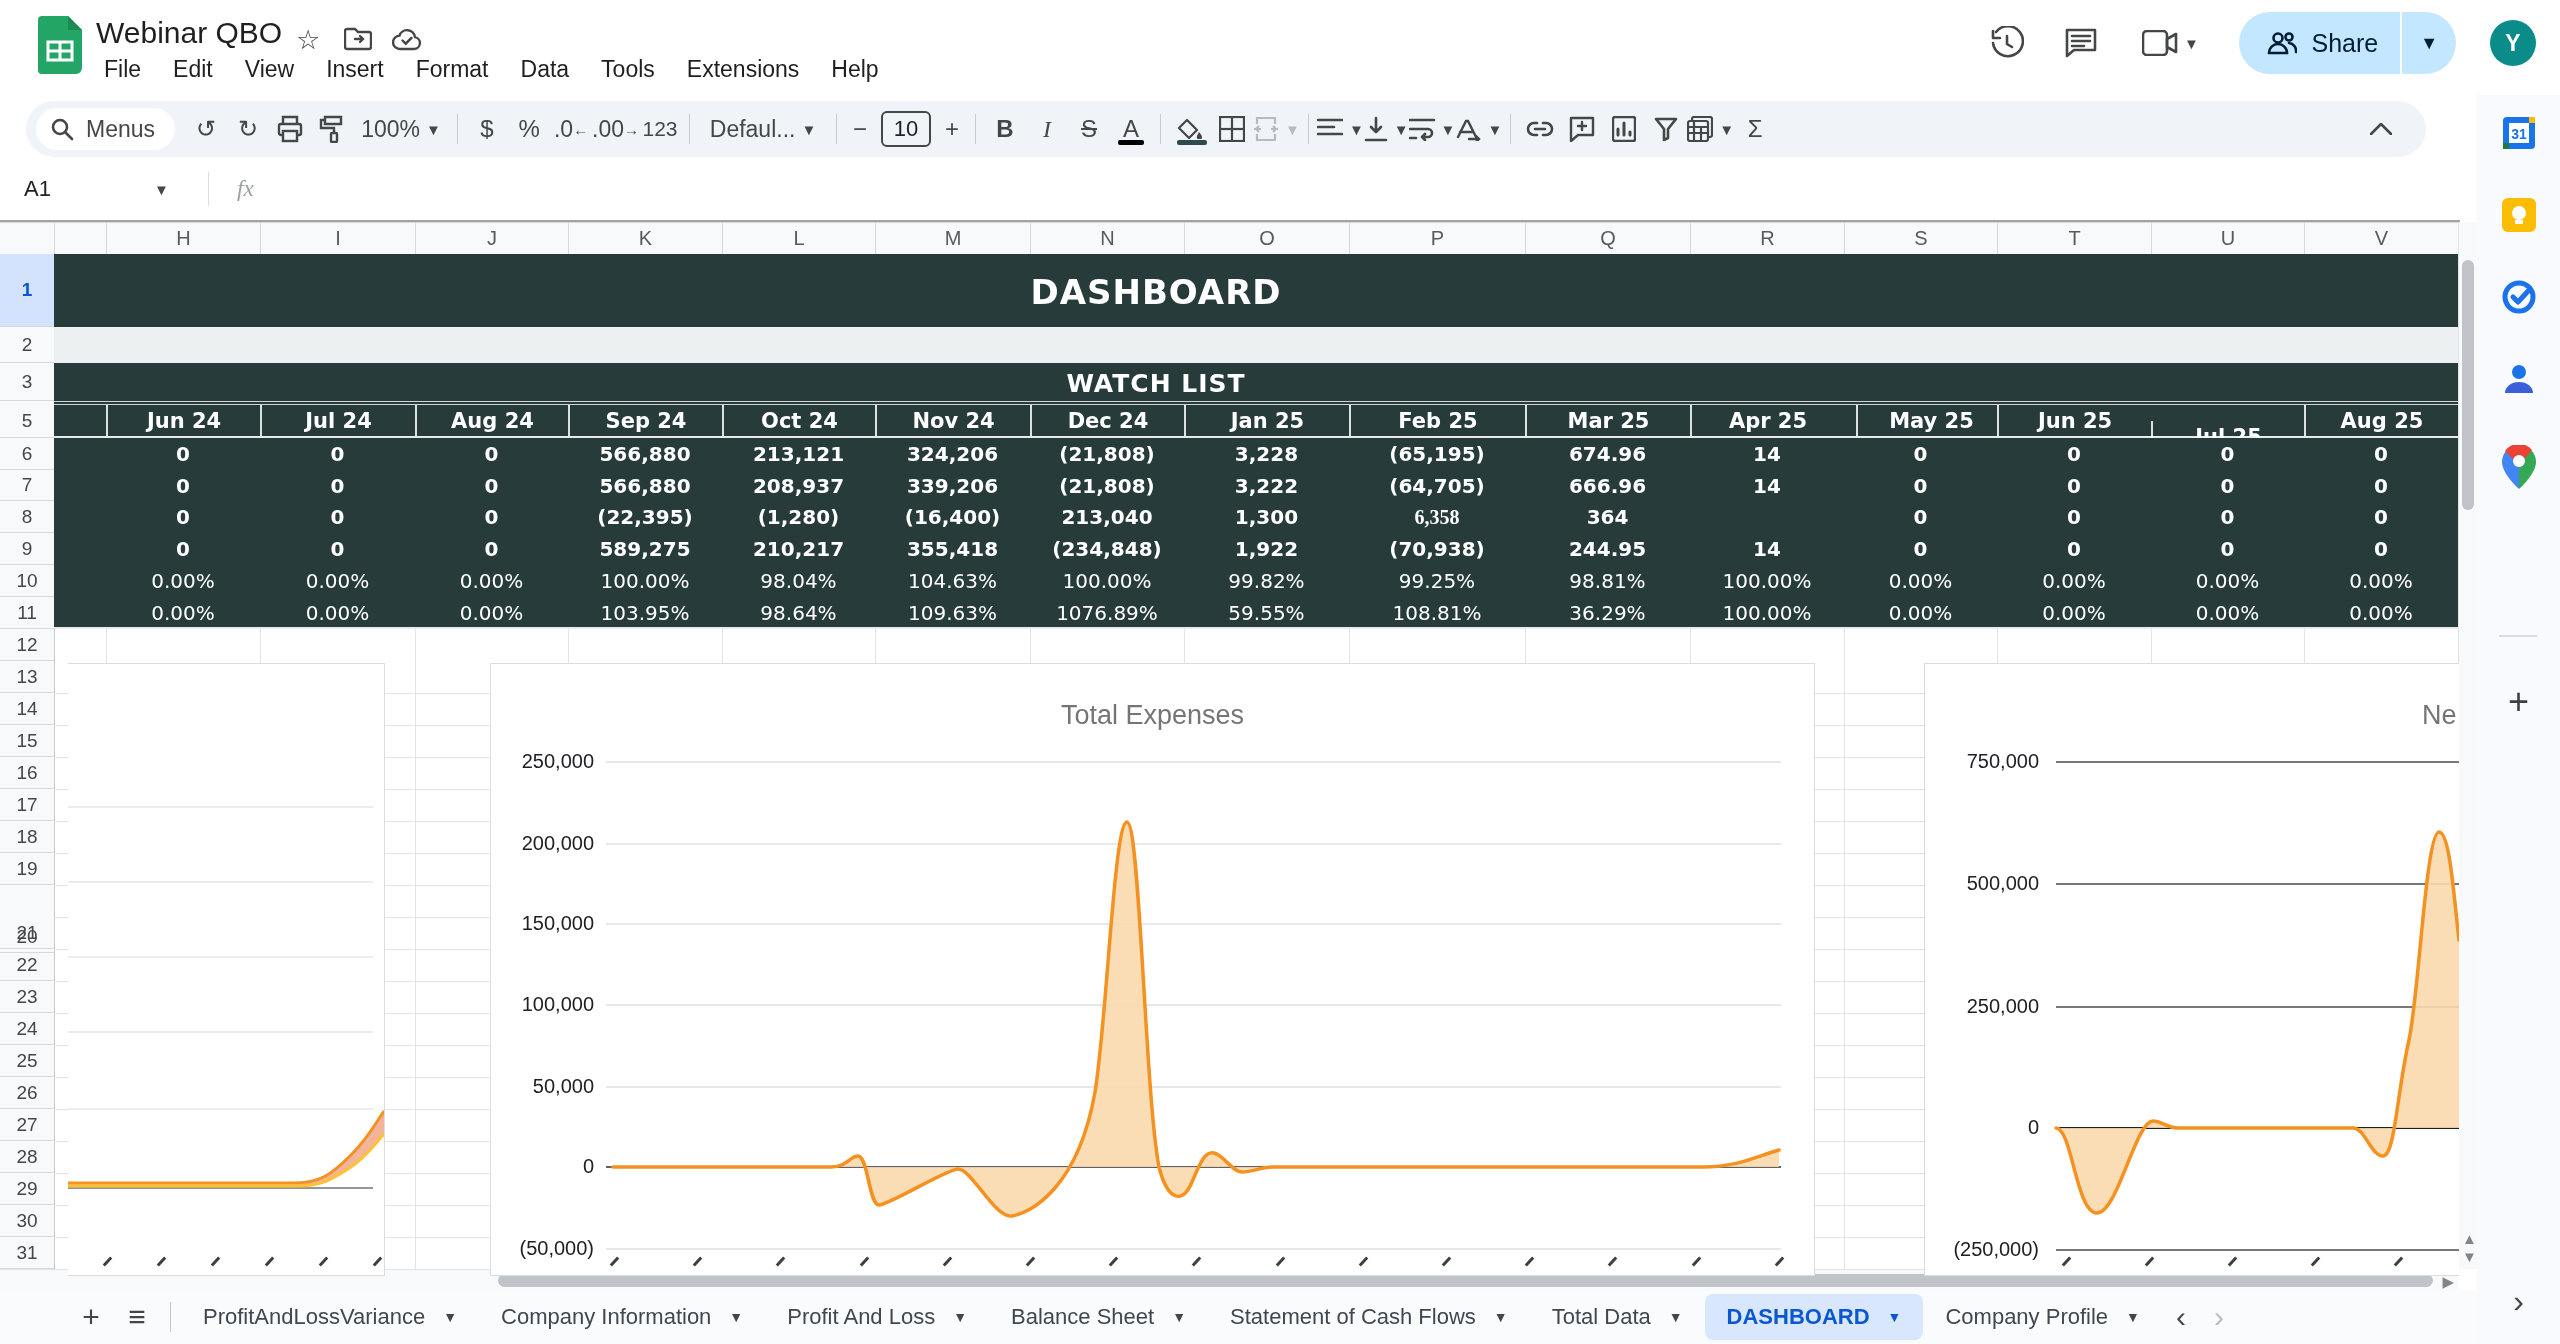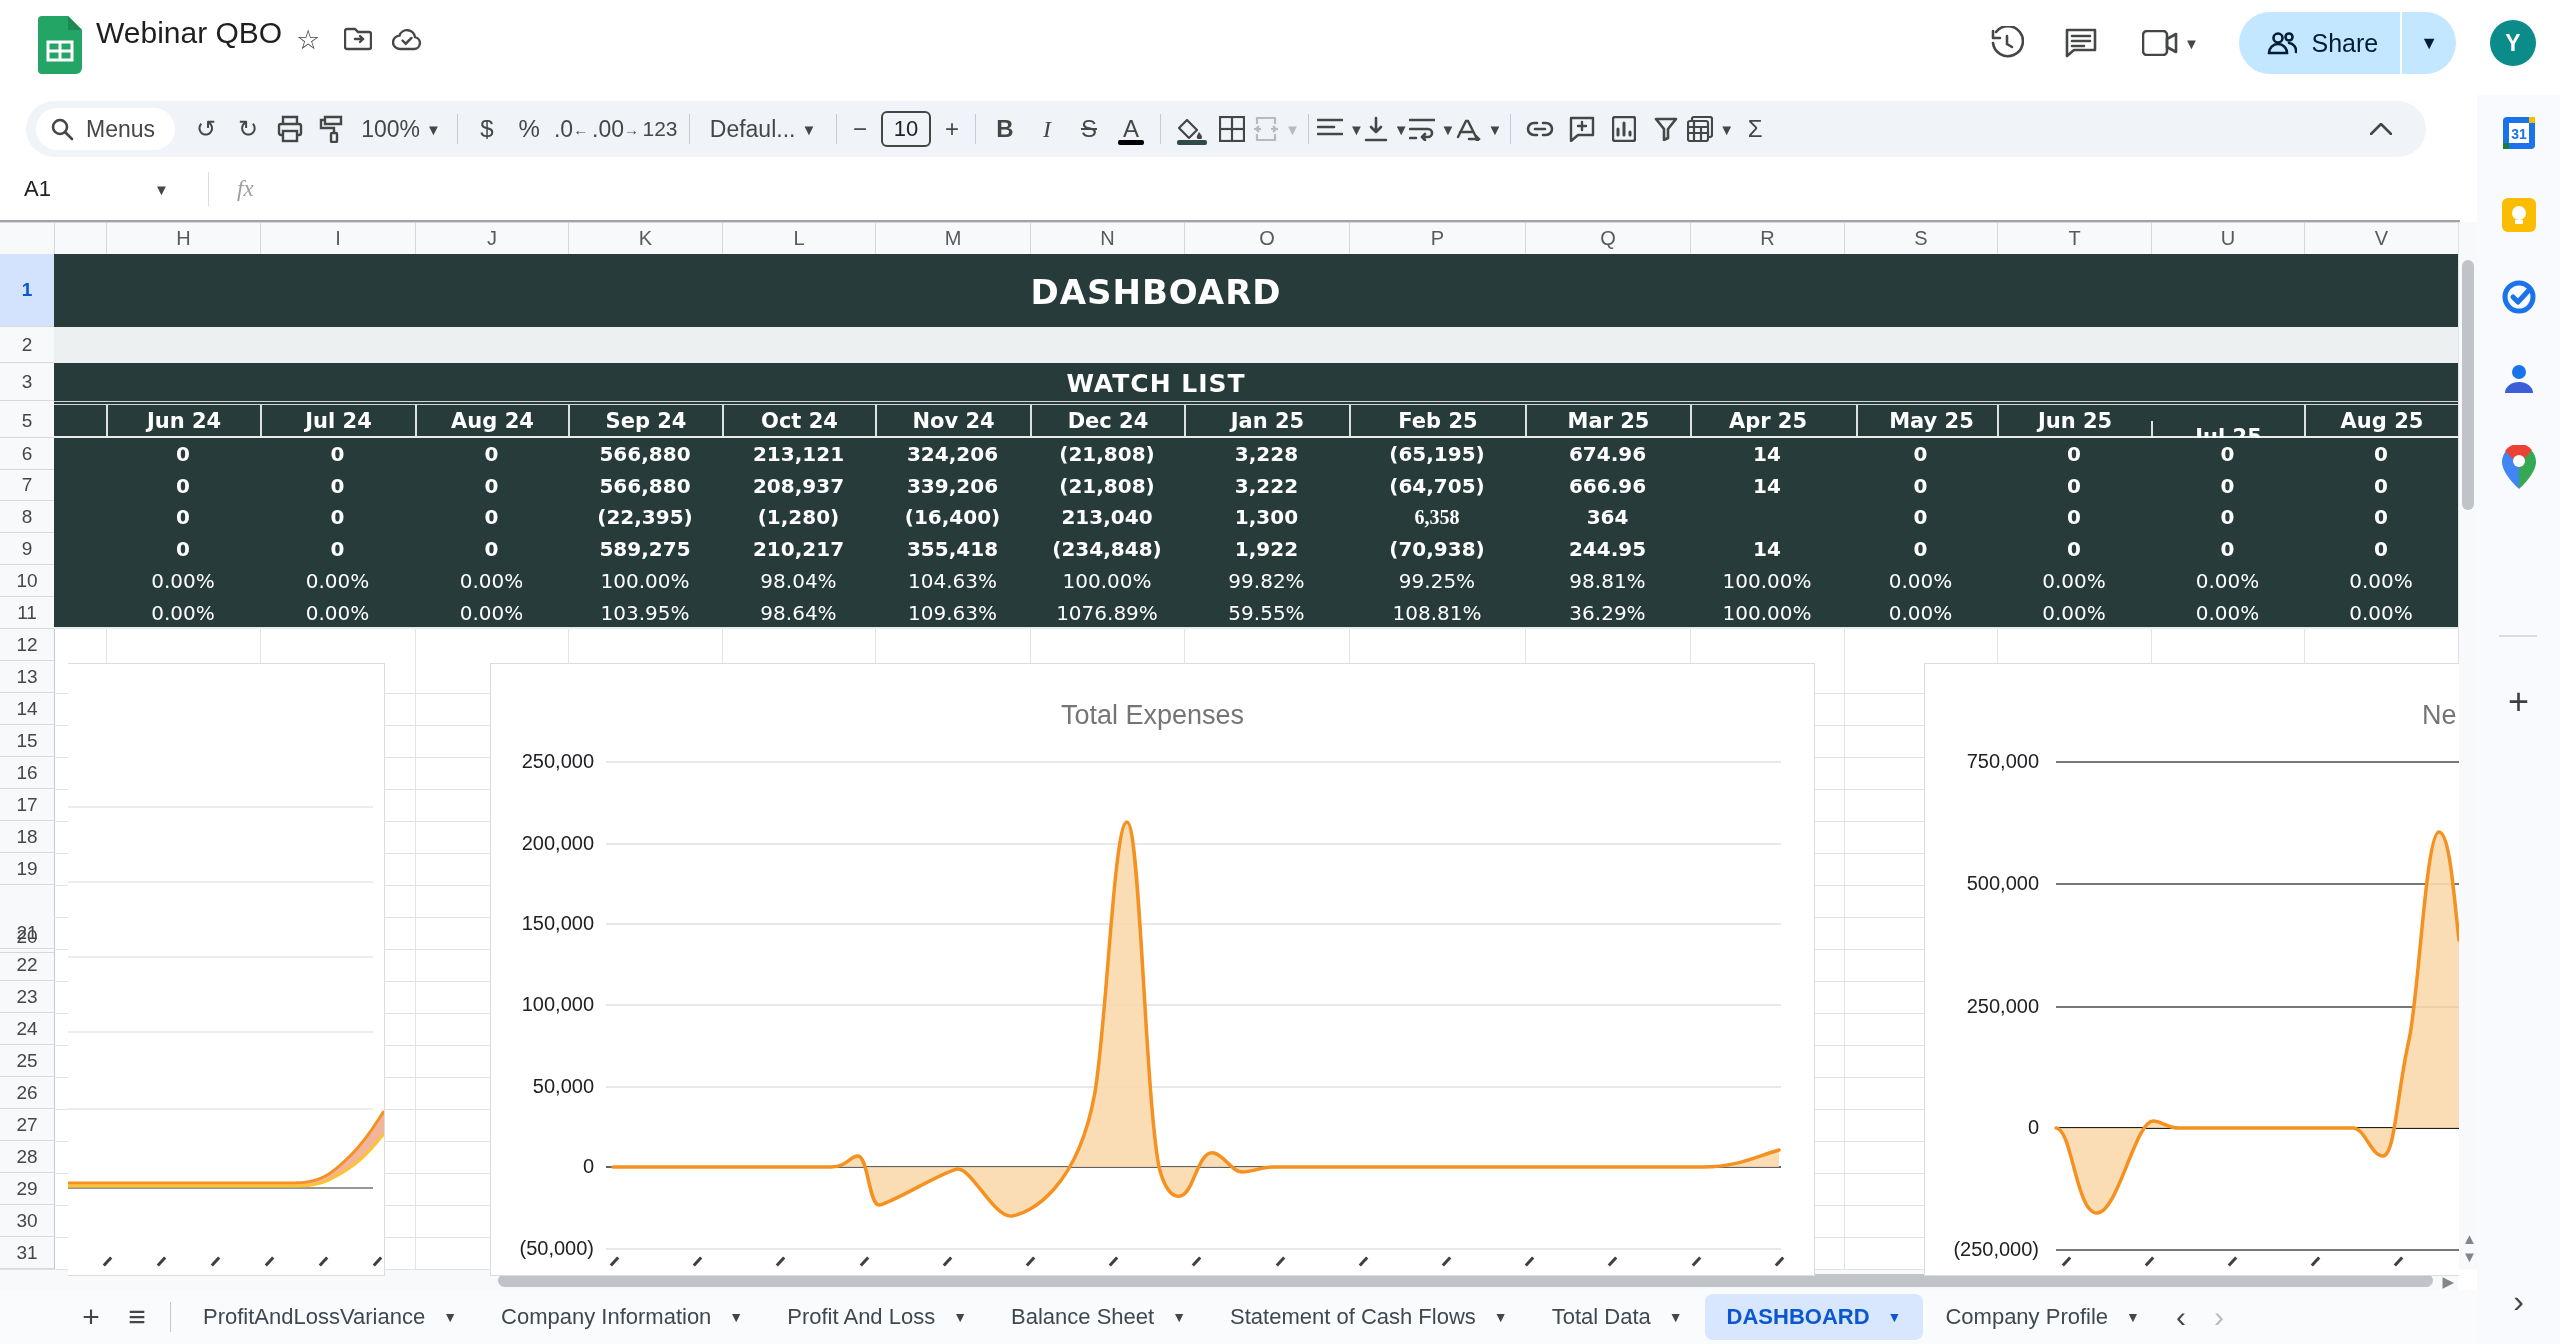--- a/index.html
+++ b/index.html
@@ -104,20 +104,31 @@
         <path d="M1 4a2 2 0 0 1 2-2h8l3 3h11a2 2 0 0 1 2 2v13a2 2 0 0 1-2 2H3a2 2 0 0 1-2-2z"></path>
         <path d="M11 12h8m-3-3l3 3-3 3" stroke-linecap="round"></path>
       </svg>
     </div>
     <div class="title-ico" style="left:392px;top:27px;">
       <svg width="30" height="22" viewBox="0 0 30 22" fill="none" stroke="#444746" stroke-width="2.4">
         <path d="M8 20h14a6 6 0 0 0 1-11.9A8 8 0 0 0 7.5 6.6 6.5 6.5 0 0 0 8 20z"></path>
         <path d="M10.5 11.5l3.2 3.2 5.8-5.8" stroke-linecap="round"></path>
       </svg>
     </div>
+    <div id="menu-row">
+        <div class="menu-item">File</div>
+        <div class="menu-item">Edit</div>
+        <div class="menu-item">View</div>
+        <div class="menu-item">Insert</div>
+        <div class="menu-item">Format</div>
+        <div class="menu-item">Data</div>
+        <div class="menu-item">Tools</div>
+        <div class="menu-item">Extensions</div>
+        <div class="menu-item">Help</div>
+      </div>
     <div id="top-right">
       <div class="tr-ico">
         <svg width="34" height="34" viewBox="0 0 34 34" fill="none" stroke="#444746" stroke-width="2.6">
           <path d="M6 6a15 15 0 1 1-3 11" stroke-linecap="round"></path>
           <path d="M3 5v7h7" stroke-linecap="round" stroke-linejoin="round"></path>
           <path d="M17 10v8l5 3" stroke-linecap="round"></path>
         </svg>
       </div>
       <div class="tr-ico">
         <svg width="34" height="34" viewBox="0 0 34 34" fill="none" stroke="#444746" stroke-width="2.6">

